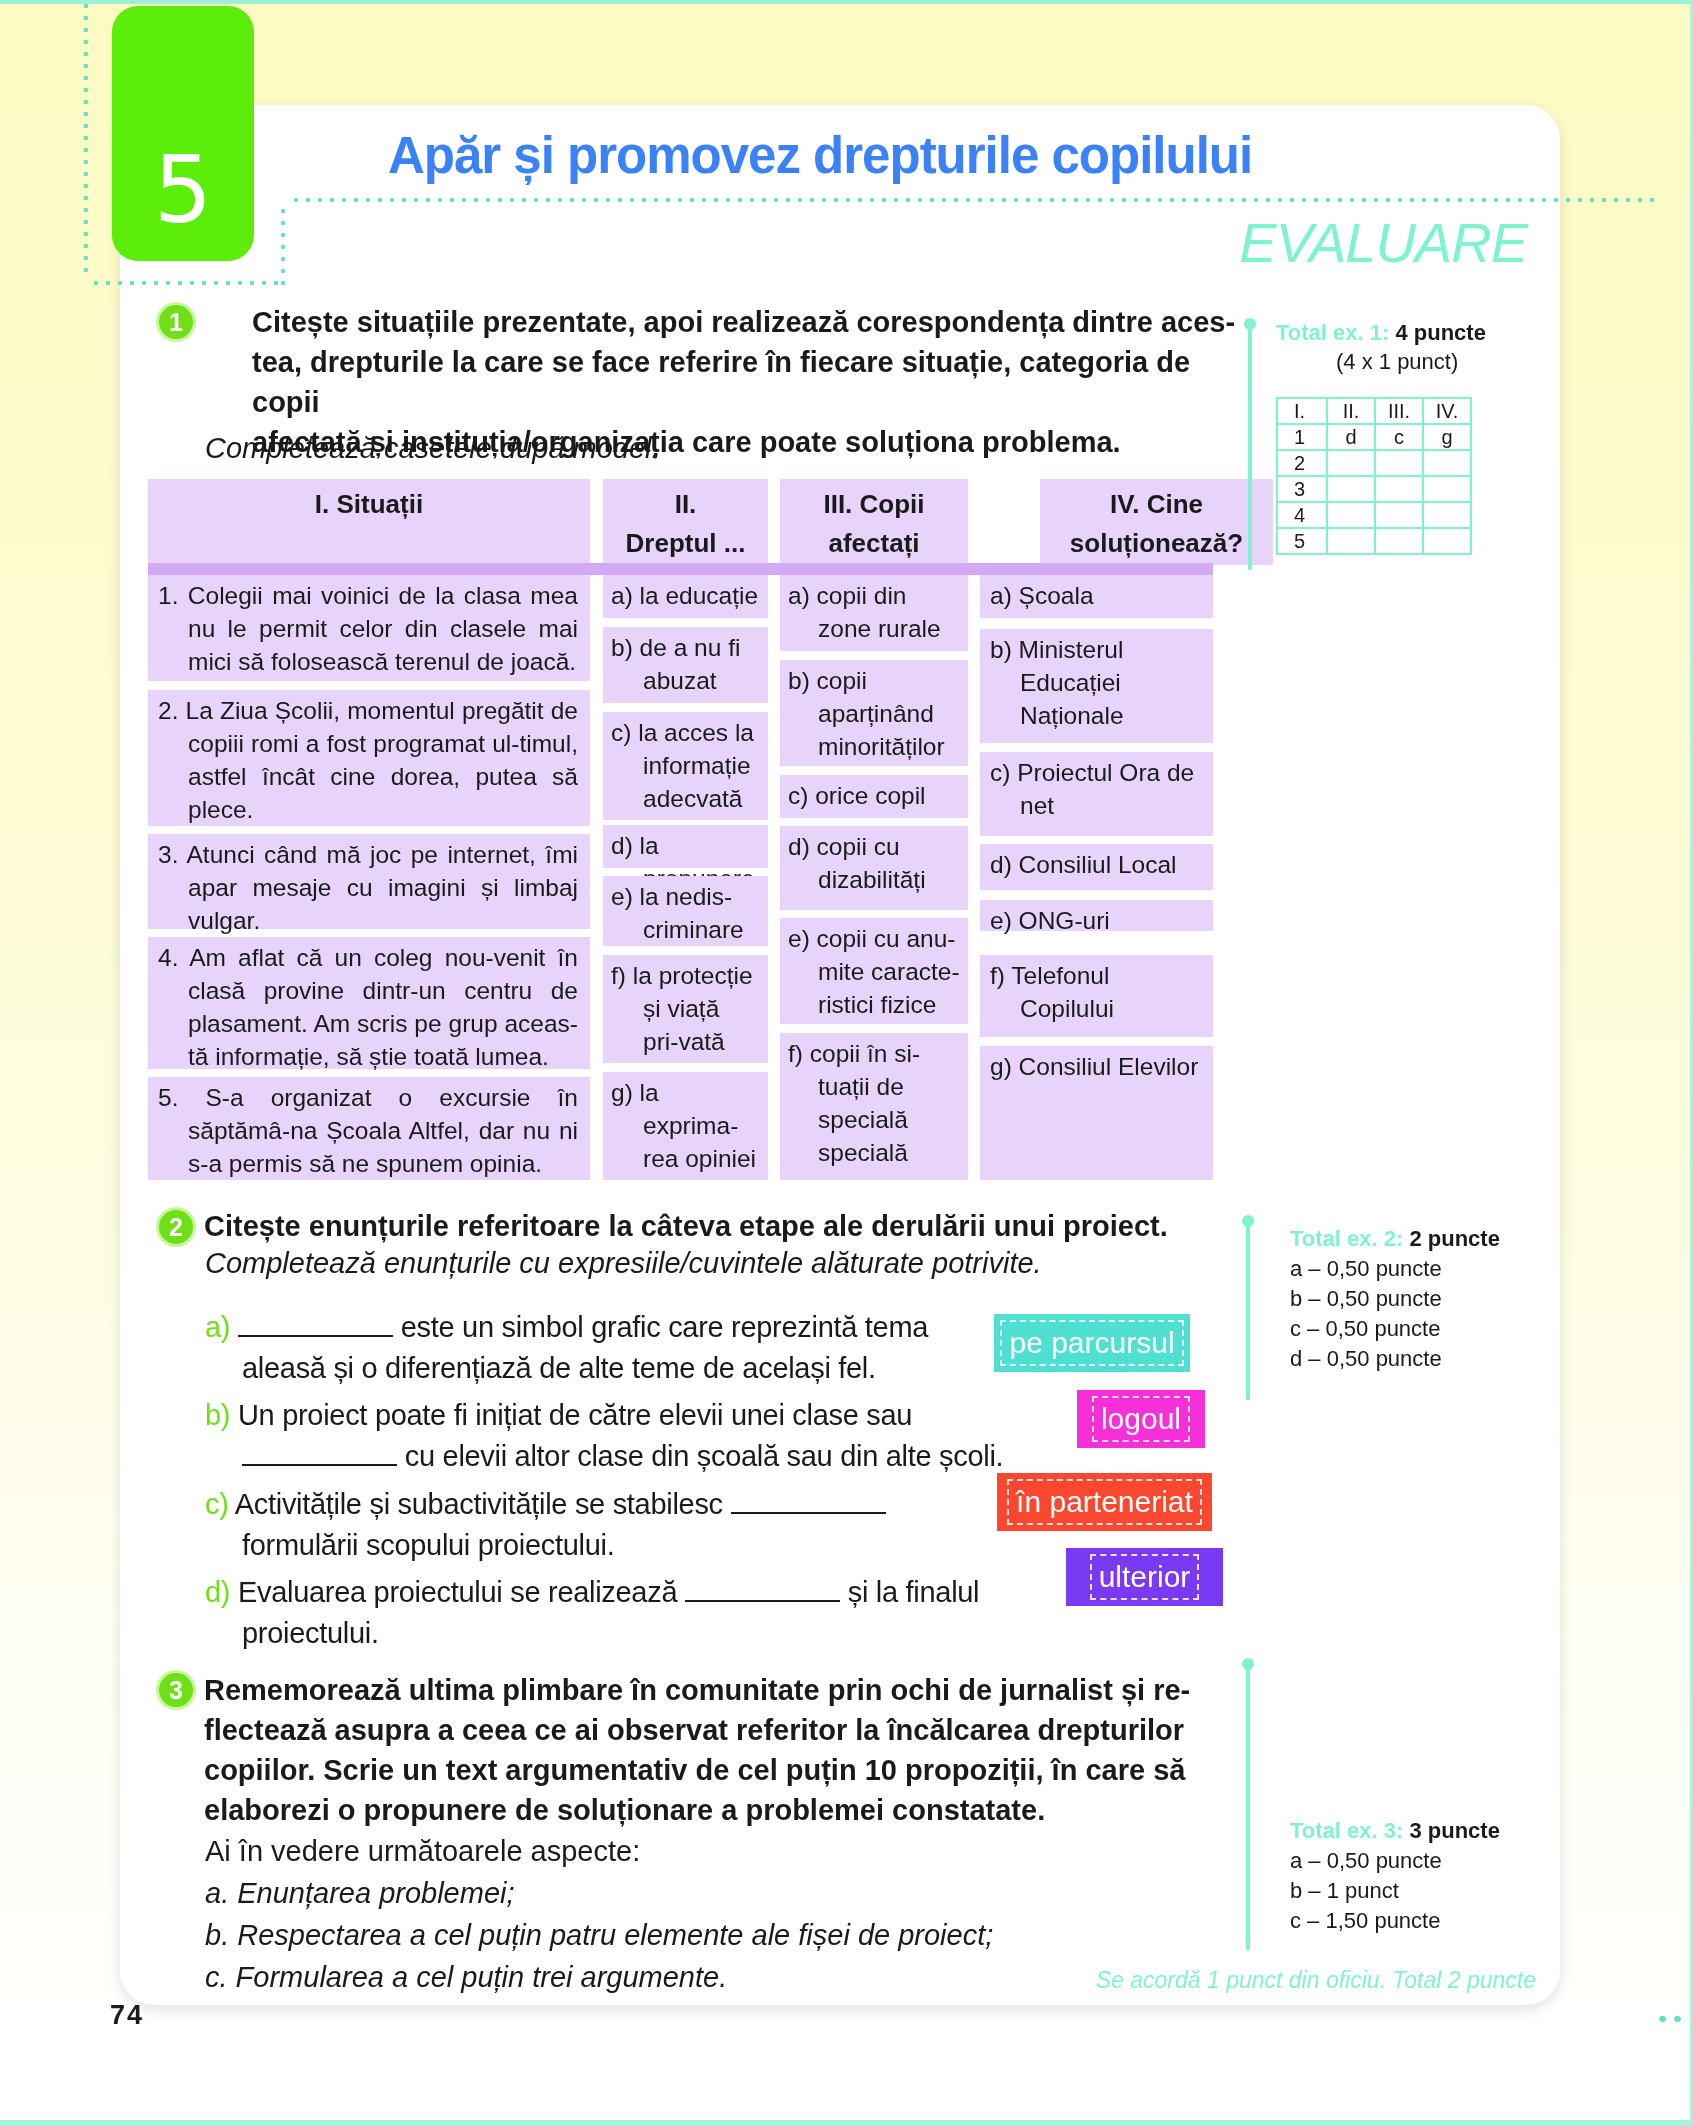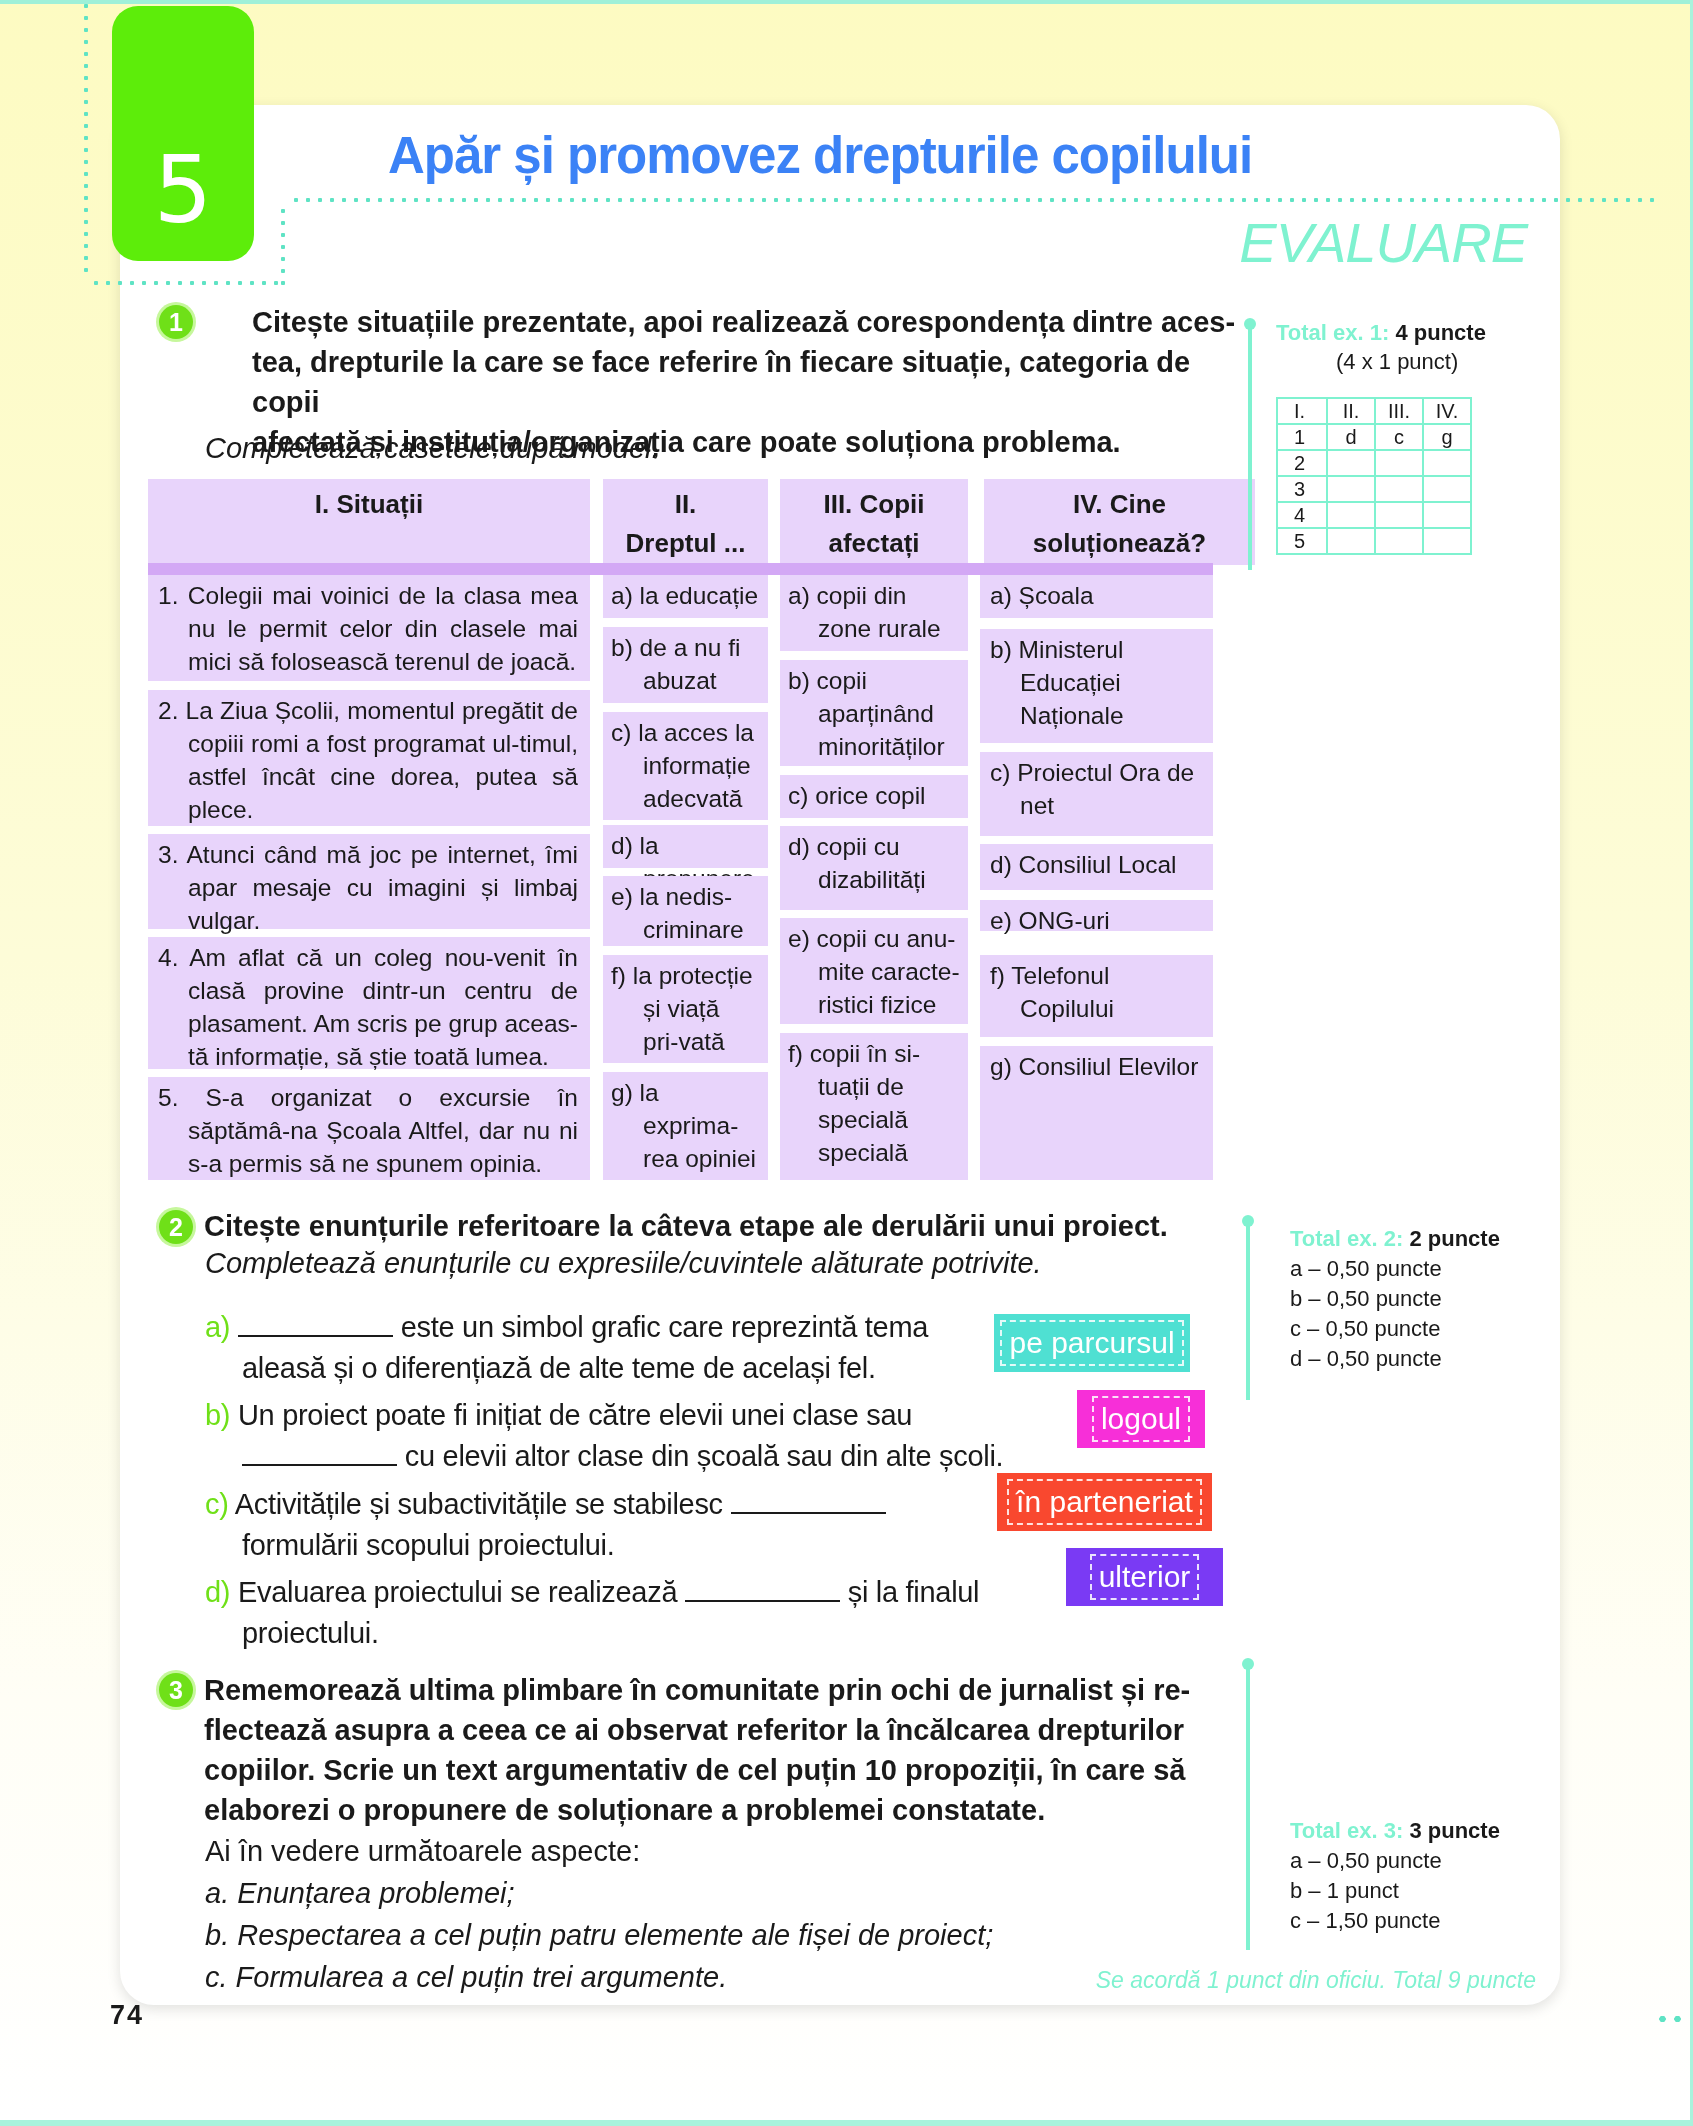--- a/index.html
+++ b/index.html
@@ -141,21 +141,21 @@
   <div>I. Situații</div>
 </div>
 <div class="col-head purple" style="left:603px; width:165px;">
   <div>II.</div>
   <div>Dreptul ...</div>
 </div>
 <div class="col-head purple" style="left:780px; width:188px;">
   <div>III. Copii</div>
   <div>afectați</div>
 </div>
-<div class="col-head purple" style="left:984px; width:271px;">
+<div class="col-head purple" style="left:1040px; width:233px;">
   <div>IV. Cine</div>
   <div>soluționează?</div>
 </div>
 <div class="head-strip"></div>
 
 <div class="cell purple sit" style="top:575px; height:106px;">1. Colegii mai voinici de la clasa mea nu le permit celor din clasele mai mici să folosească terenul de joacă.</div>
 <div class="cell purple sit" style="top:690px; height:136px;">2. La Ziua Școlii, momentul pregătit de copiii romi a fost programat ul-timul, astfel încât cine dorea, putea să plece.</div>
 <div class="cell purple sit" style="top:834px; height:95px;">3. Atunci când mă joc pe internet, îmi apar mesaje cu imagini și limbaj vulgar.</div>
 <div class="cell purple sit" style="top:937px; height:132px;">4. Am aflat că un coleg nou-venit în clasă provine dintr-un centru de plasament. Am scris pe grup aceas-tă informație, să știe toată lumea.</div>
 <div class="cell purple sit" style="top:1077px; height:103px;">5. S-a organizat o excursie în săptămâ-na Școala Altfel, dar nu ni s-a permis să ne spunem opinia.</div>
@@ -306,14 +306,14 @@
 <div class="score-title" style="left:1290px; top:1818px;">
   <span class="lbl">Total ex. 3:</span>
   <span>3 puncte</span>
 </div>
 <div class="score-line" style="left:1290px; top:1846px;">
   <div>a – 0,50 puncte</div>
   <div>b – 1 punct</div>
   <div>c – 1,50 puncte</div>
 </div>
 
-<div class="footer-note">Se acordă 1 punct din oficiu. Total 9 puncte</div>
+<div class="footer-note">Se acordă 1 punct din oficiu. Total 2 puncte</div>
 <div class="page-num">74</div>
 
 </body></html>

